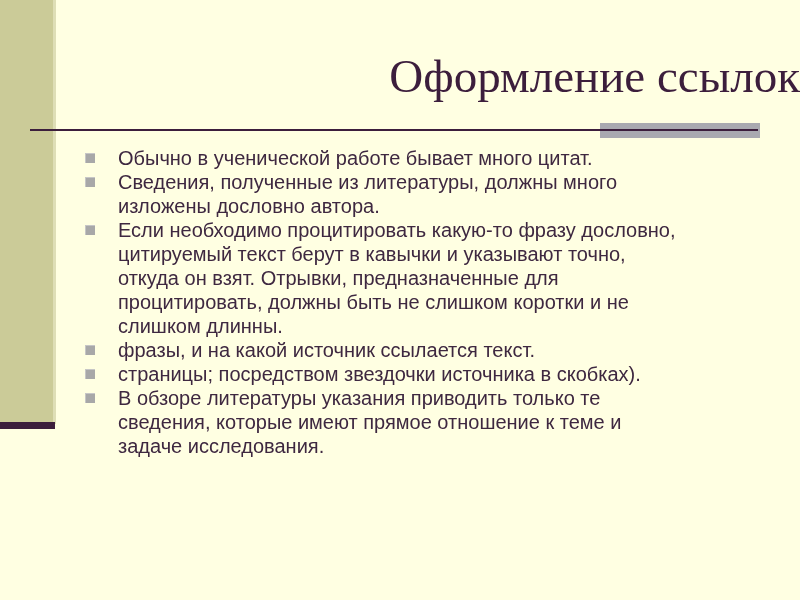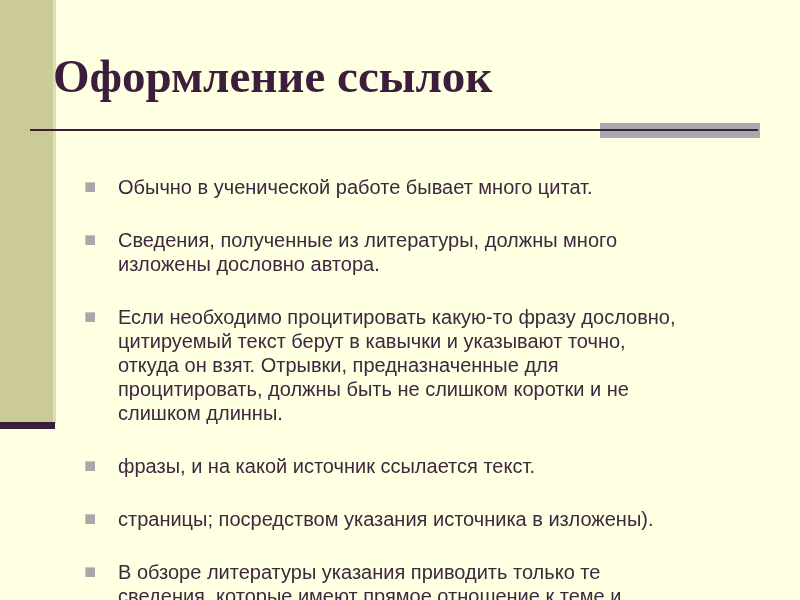--- a/index.html
+++ b/index.html
@@ -32,23 +32,23 @@
     top: 422px;
     width: 55px;
     height: 7px;
     background: var(--accent-dark, #3C1E3C);
   }
   .slide-title {
     position: absolute;
     left: 53px;
     right: 0;
     top: 46px;
-    text-align: left;
+    text-align: right;
     font-family: "Liberation Serif", serif;
-    font-weight: bold;
+    font-weight: normal;
     font-size: 47px;
     line-height: 60px;
     color: var(--title-text, #3C1E3C);
     white-space: nowrap;
   }
   .title-underline-highlight {
     position: absolute;
     left: 600px;
     top: 123px;
     width: 160px;
@@ -65,21 +65,20 @@
   }
   .bullet-list {
     position: absolute;
     left: 85px;
     top: 146px;
     width: 690px;
   }
   .bullet-row {
     display: flex;
     align-items: flex-start;
-    margin-top: 29px;
   }
   .marker {
     flex: 0 0 auto;
     width: 10px;
     height: 10px;
     margin-top: 7px;
     margin-right: 23px;
     background: var(--bullet-marker, #A8A8A8);
     box-shadow: inset 1px 1px 0 rgba(255,255,255,0.35);
   }
@@ -136,21 +135,21 @@
       <div class="bullet-row">
         <span class="marker"></span>
         <div class="lines">
           <div class="line">фразы, и на какой источник ссылается текст.</div>
         </div>
       </div>
 
       <div class="bullet-row">
         <span class="marker"></span>
         <div class="lines">
-          <div class="line">страницы; посредством указания источника в изложены).</div>
+          <div class="line">страницы; посредством звездочки источника в скобках).</div>
         </div>
       </div>
 
       <div class="bullet-row">
         <span class="marker"></span>
         <div class="lines">
           <div class="line">В обзоре литературы указания приводить только те</div>
           <div class="line">сведения, которые имеют прямое отношение к теме и</div>
           <div class="line">задаче исследования.</div>
         </div>

